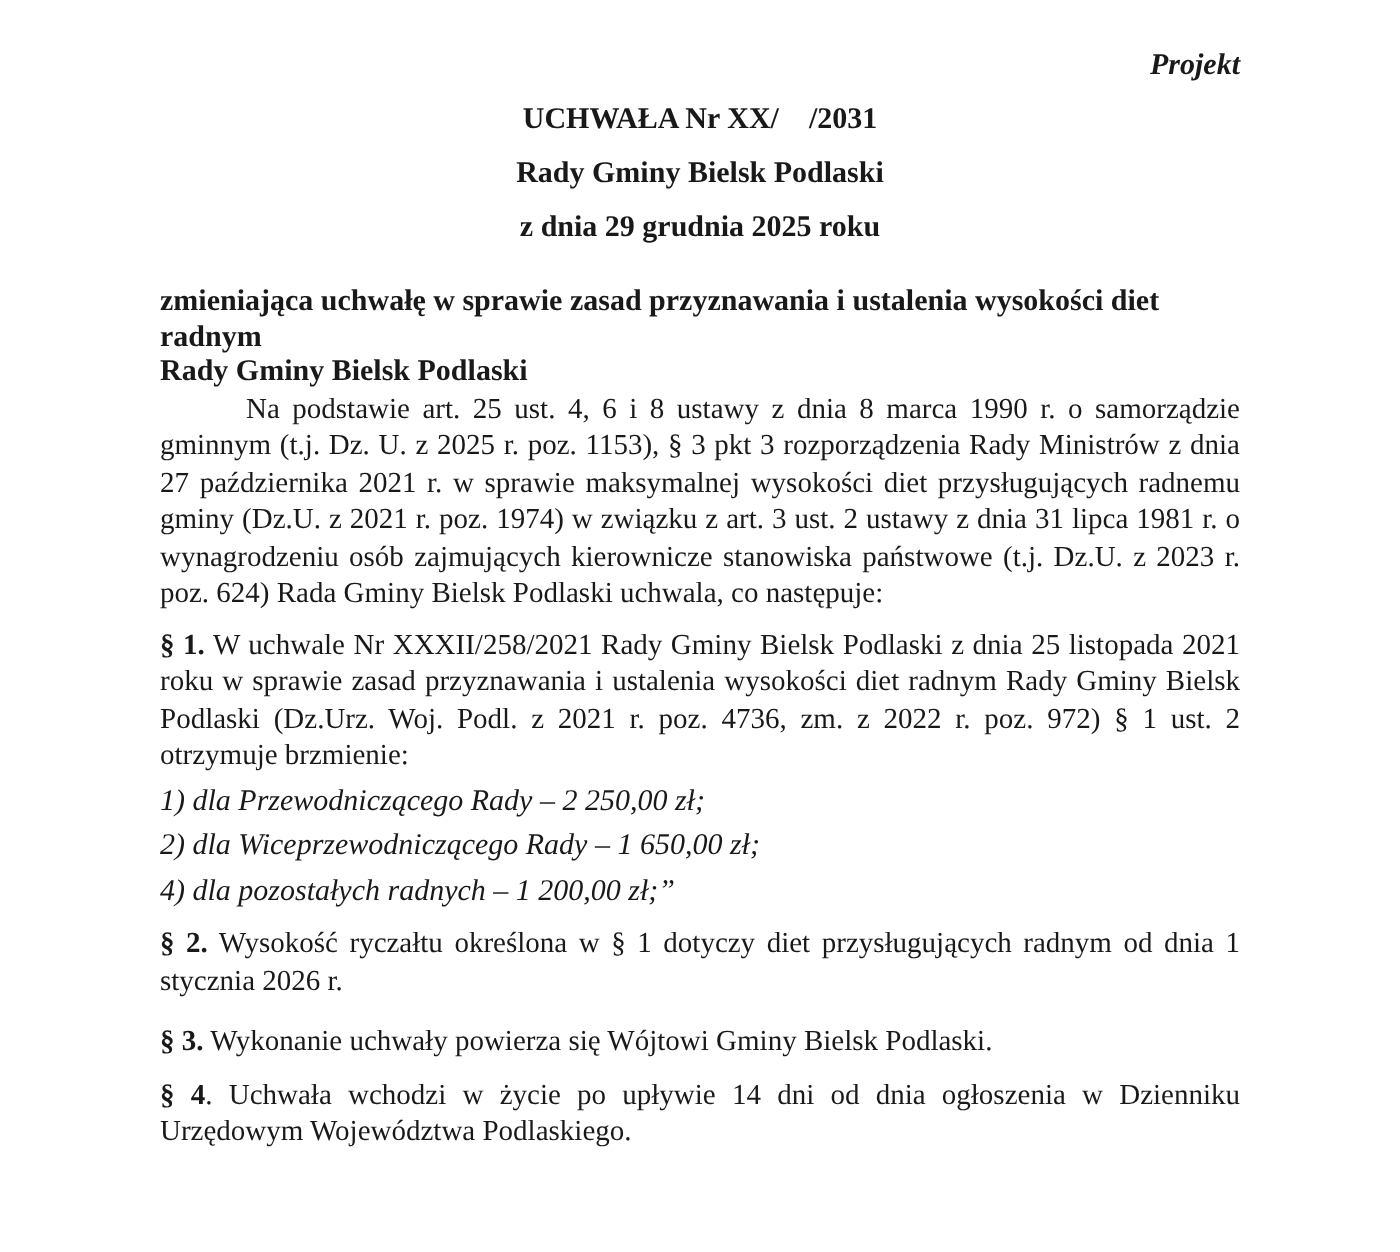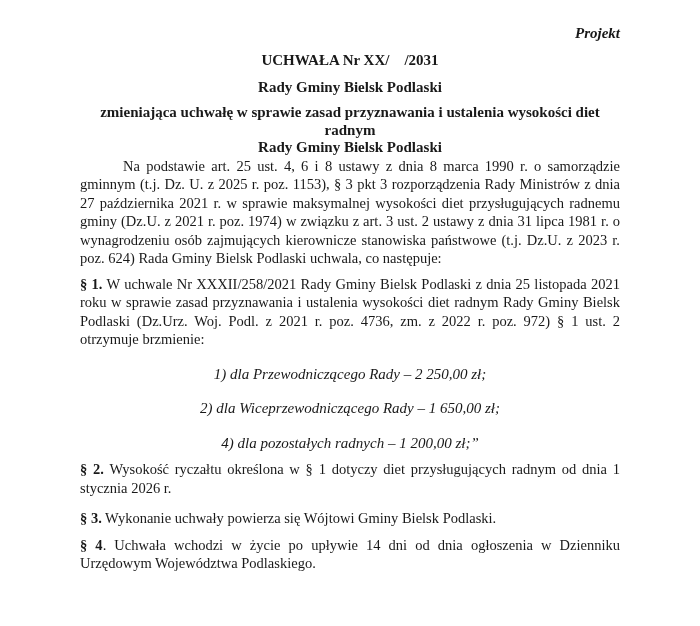--- a/index.html
+++ b/index.html
@@ -41,61 +41,62 @@
   .h-center {
     text-align: center;
     font-weight: bold;
     font-size: 15px;
     line-height: 18px;
   }
   .h-number { margin-top: 9px; white-space: pre-wrap; }
   .h-council { margin-top: 9px; }
   .h-date { margin-top: 9px; }
   .subject {
-    margin-top: 8px;
-    text-align: center;
+    margin-top: 20px;
+    text-align: left;
     font-weight: bold;
     font-size: 15px;
     line-height: 17.5px;
   }
   .body-par {
     font-size: 14.5px;
     line-height: 18.5px;
     text-align: justify;
   }
   .preamble {
     text-indent: 43px;
   }
   .section-par { margin-top: 7px; }
   .section-par .lead { font-weight: bold; }
   .quote-par {
     font-size: 15px;
     line-height: 18.5px;
     font-style: italic;
     margin-top: 8px;
   }
-  .quote-item { margin-top: 16px; text-align: center; }
+  .quote-item { margin-top: 4px; }
   .sec2 { margin-top: 8px; }
   .sec3 { margin-top: 12px; }
   .sec4 { margin-top: 8px; }
 </style>
 </head>
 <body>
 
 <div class="page">
   <div class="page-edge"></div>
 
   <div class="content">
 
     <div class="projekt">Projekt</div>
 
     <div class="h-center h-number">UCHWAŁA Nr XX/    /2031</div>
 
     <div class="h-center h-council">Rady Gminy Bielsk Podlaski</div>
 
+    <div class="h-center h-date">z dnia 29 grudnia 2025 roku</div>
 
     <div class="subject">
       <div>zmieniająca uchwałę w sprawie zasad przyznawania i ustalenia wysokości diet radnym</div>
       <div>Rady Gminy Bielsk Podlaski</div>
     </div>
 
     <div class="body-par preamble">Na podstawie art. 25 ust. 4, 6 i 8 ustawy z dnia 8 marca 1990 r. o samorządzie gminnym (t.j. Dz. U. z 2025 r. poz. 1153), § 3 pkt 3 rozporządzenia Rady Ministrów z dnia 27 października 2021 r. w sprawie maksymalnej wysokości diet przysługujących radnemu gminy (Dz.U. z 2021 r. poz. 1974) w związku z art. 3 ust. 2 ustawy z dnia 31 lipca 1981 r. o wynagrodzeniu osób zajmujących kierownicze stanowiska państwowe (t.j. Dz.U. z 2023 r. poz. 624)  Rada Gminy Bielsk Podlaski uchwala, co następuje:</div>
 
     <div class="body-par section-par">
       <span class="lead">§ 1.</span><span> W uchwale Nr XXXII/258/2021 Rady Gminy Bielsk Podlaski z dnia 25 listopada 2021 roku w sprawie zasad przyznawania i ustalenia wysokości diet radnym Rady Gminy Bielsk Podlaski (Dz.Urz. Woj. Podl. z 2021 r. poz. 4736, zm. z 2022 r. poz. 972) § 1 ust. 2 otrzymuje brzmienie:</span>

